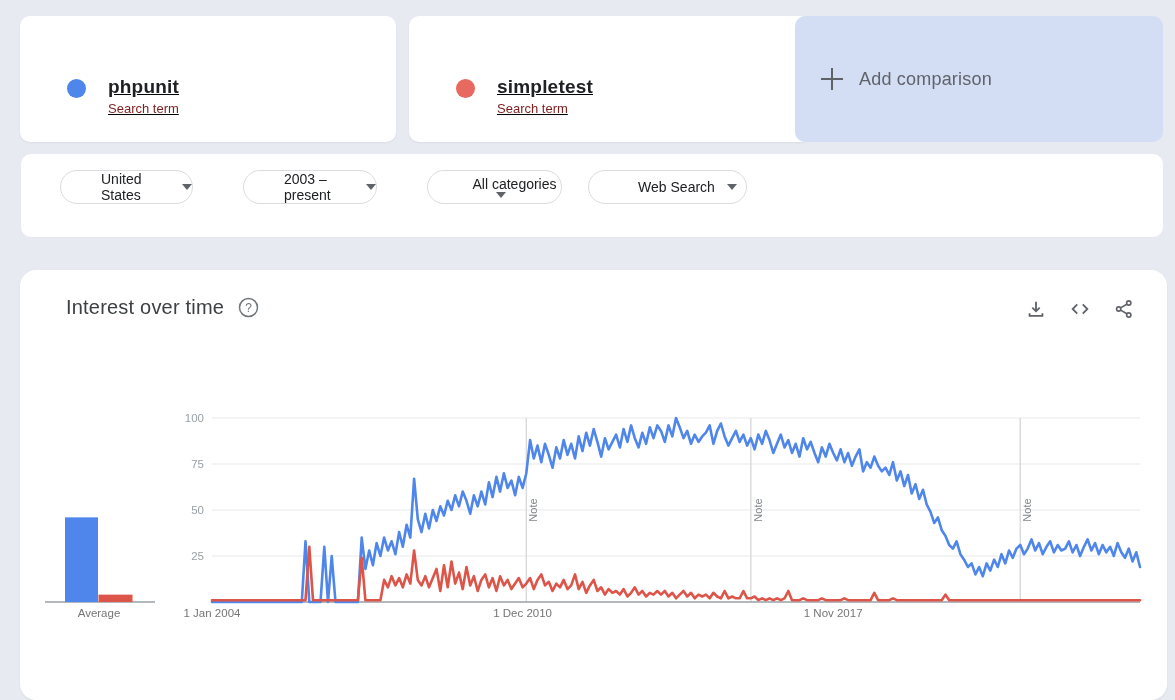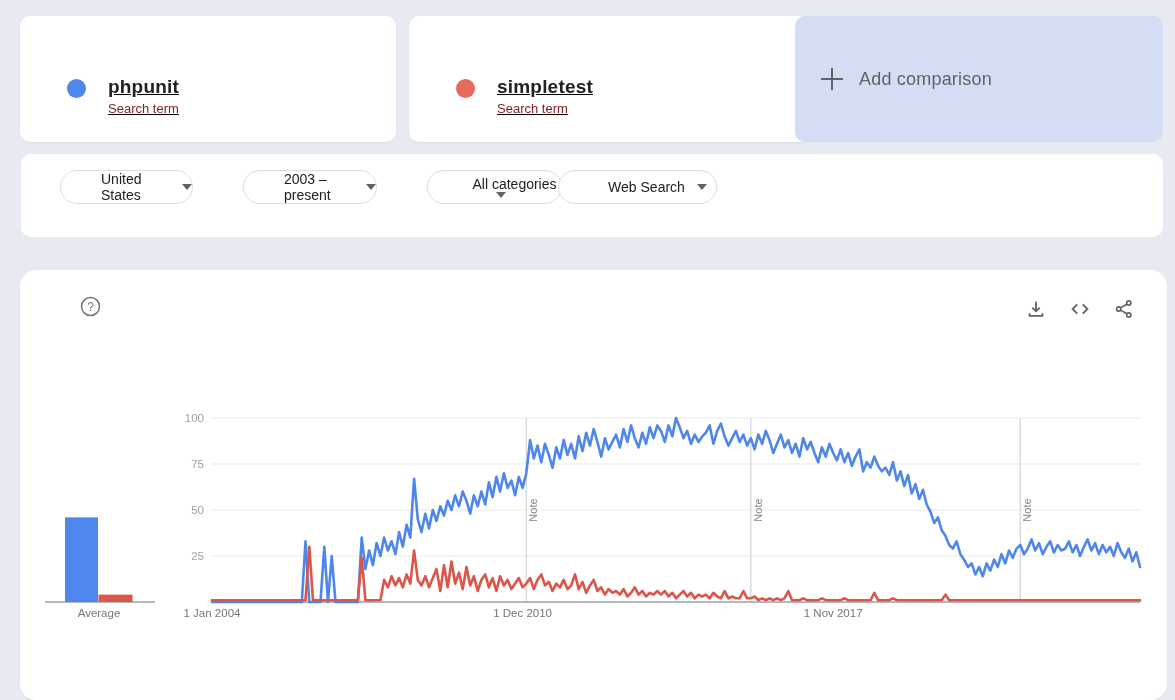--- a/index.html
+++ b/index.html
@@ -90,28 +90,29 @@
     <span class="caret"></span>
   </div>
   <div class="pill" style="left:222px;width:134px;">
     <span class="pill-label">2003 – present</span>
     <span class="caret"></span>
   </div>
   <div class="pill" style="left:406px;width:135px;flex-direction:column;">
     <span class="pill-label">All categories</span>
     <span class="caret"></span>
   </div>
-  <div class="pill" style="left:537px;width:159px;align-items:center;">
+  <div class="pill" style="left:567px;width:159px;align-items:center;">
     <span class="pill-label">Web Search</span>
     <span class="caret"></span>
   </div>
 </div>
 
 <div class="chart-card">
   <div class="chart-header">
+    <span class="chart-title">Interest over time</span>
     <span class="help-wrap">
       <svg width="21" height="21" viewBox="0 0 21 21">
         <circle cx="10.5" cy="10.5" r="9" fill="none" stroke="#70757a" stroke-width="1.5"></circle>
         <text x="10.5" y="15" font-size="12" fill="#70757a" text-anchor="middle">?</text>
       </svg>
     </span>
   </div>
   <div class="header-icons">
     <span class="hicon">
       <svg width="22" height="22" viewBox="0 0 24 24" fill="none" stroke="#5f6368" stroke-width="2">

